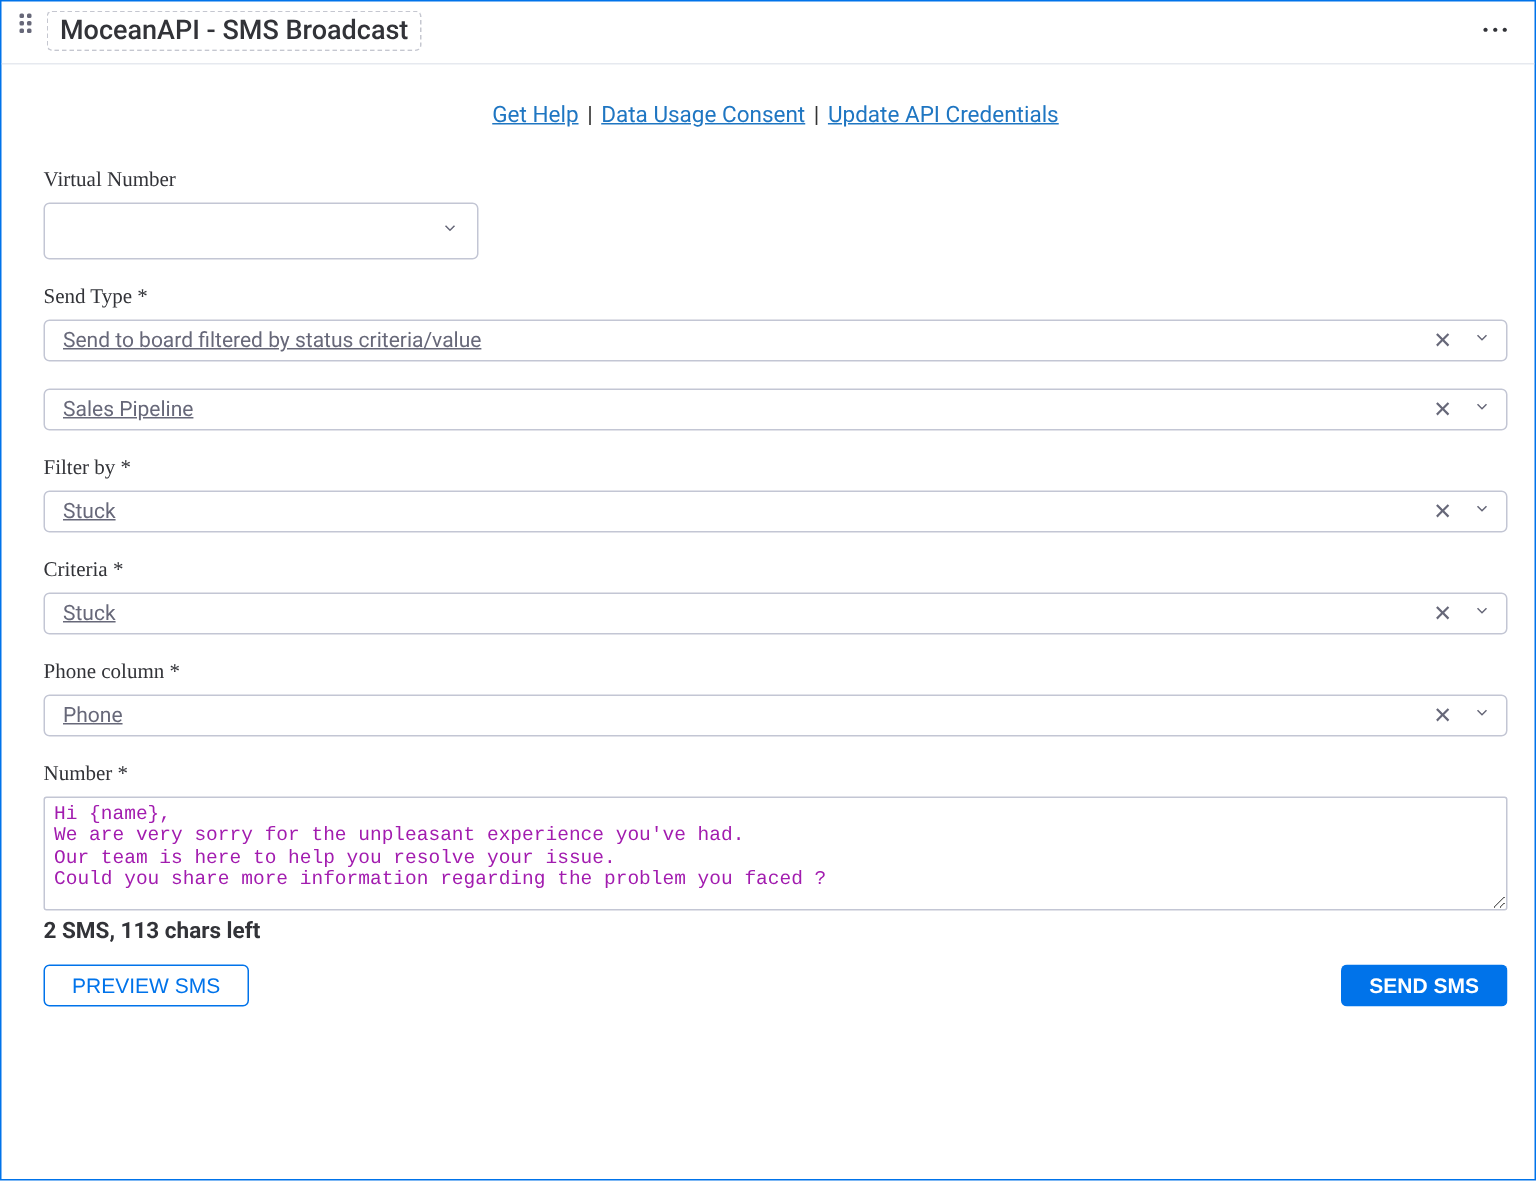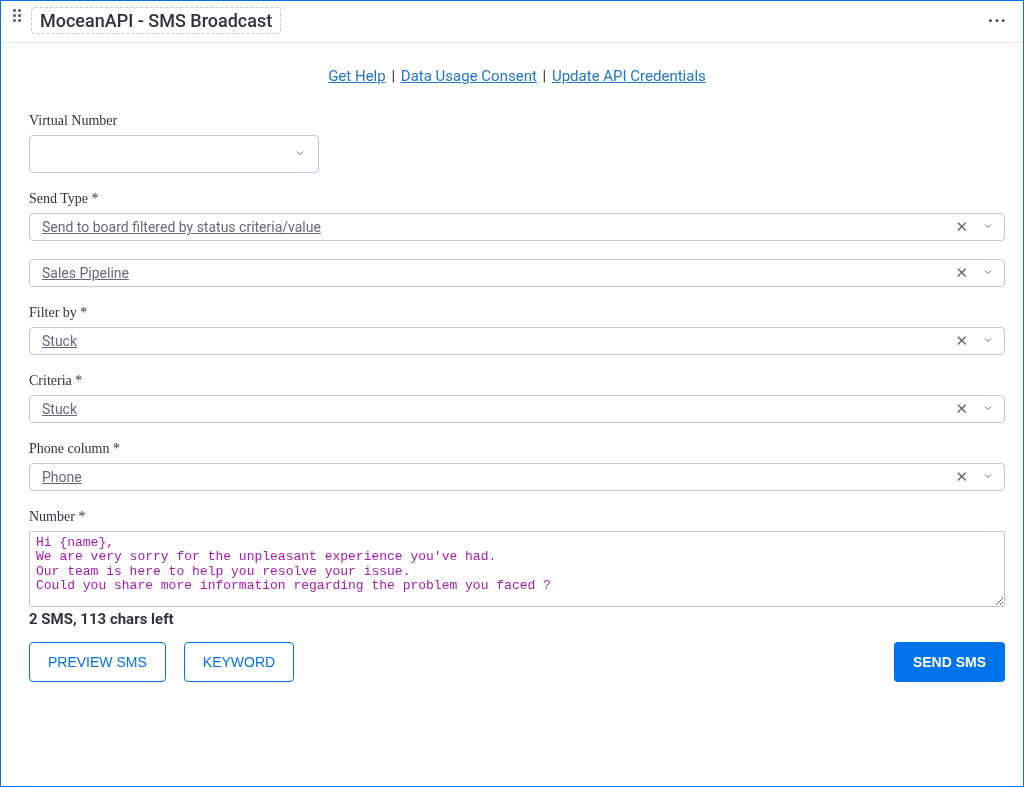--- a/index.html
+++ b/index.html
@@ -163,21 +163,21 @@
       color: #323338;
       margin-bottom: 14px;
     }
 
     .button-row {
       display: flex;
       align-items: center;
       gap: 18px;
     }
     .btn {
-      height: 40px;
+      height: 28px;
       padding: 0 18px;
       border-radius: 4px;
       font-size: 14px;
       font-weight: 500;
       cursor: pointer;
       display: inline-flex;
       align-items: center;
       justify-content: center;
       border: 1px solid transparent;
     }
@@ -316,17 +316,16 @@
     <textarea class="message-box" style="">Hi {name},
 We are very sorry for the unpleasant experience you've had.
 Our team is here to help you resolve your issue.
 Could you share more information regarding the problem you faced ?</textarea>
   </div>
 
   <div class="counter">2 SMS, 113 chars left</div>
 
   <div class="button-row">
     <button class="btn btn-outline">PREVIEW SMS</button>
-    <button class="btn btn-outline">KEYWORD</button>
     <button class="btn btn-primary">SEND SMS</button>
   </div>
 
 </div>
 
 </body></html>

